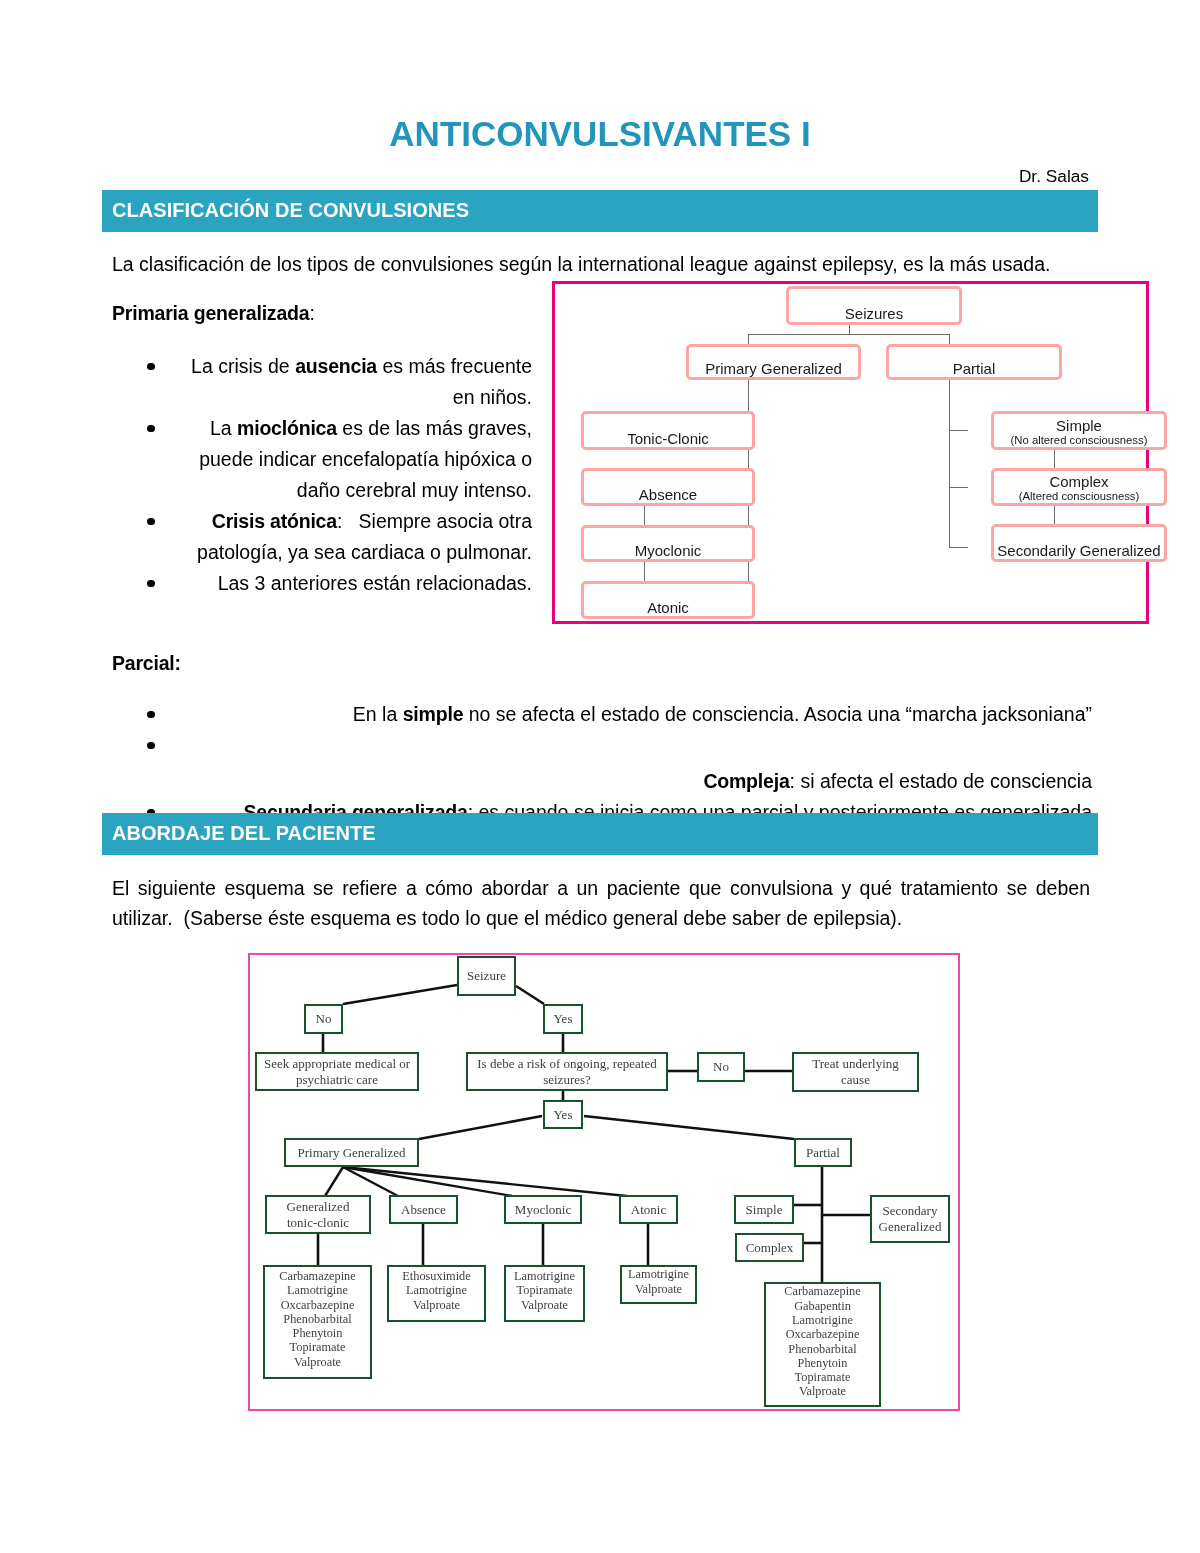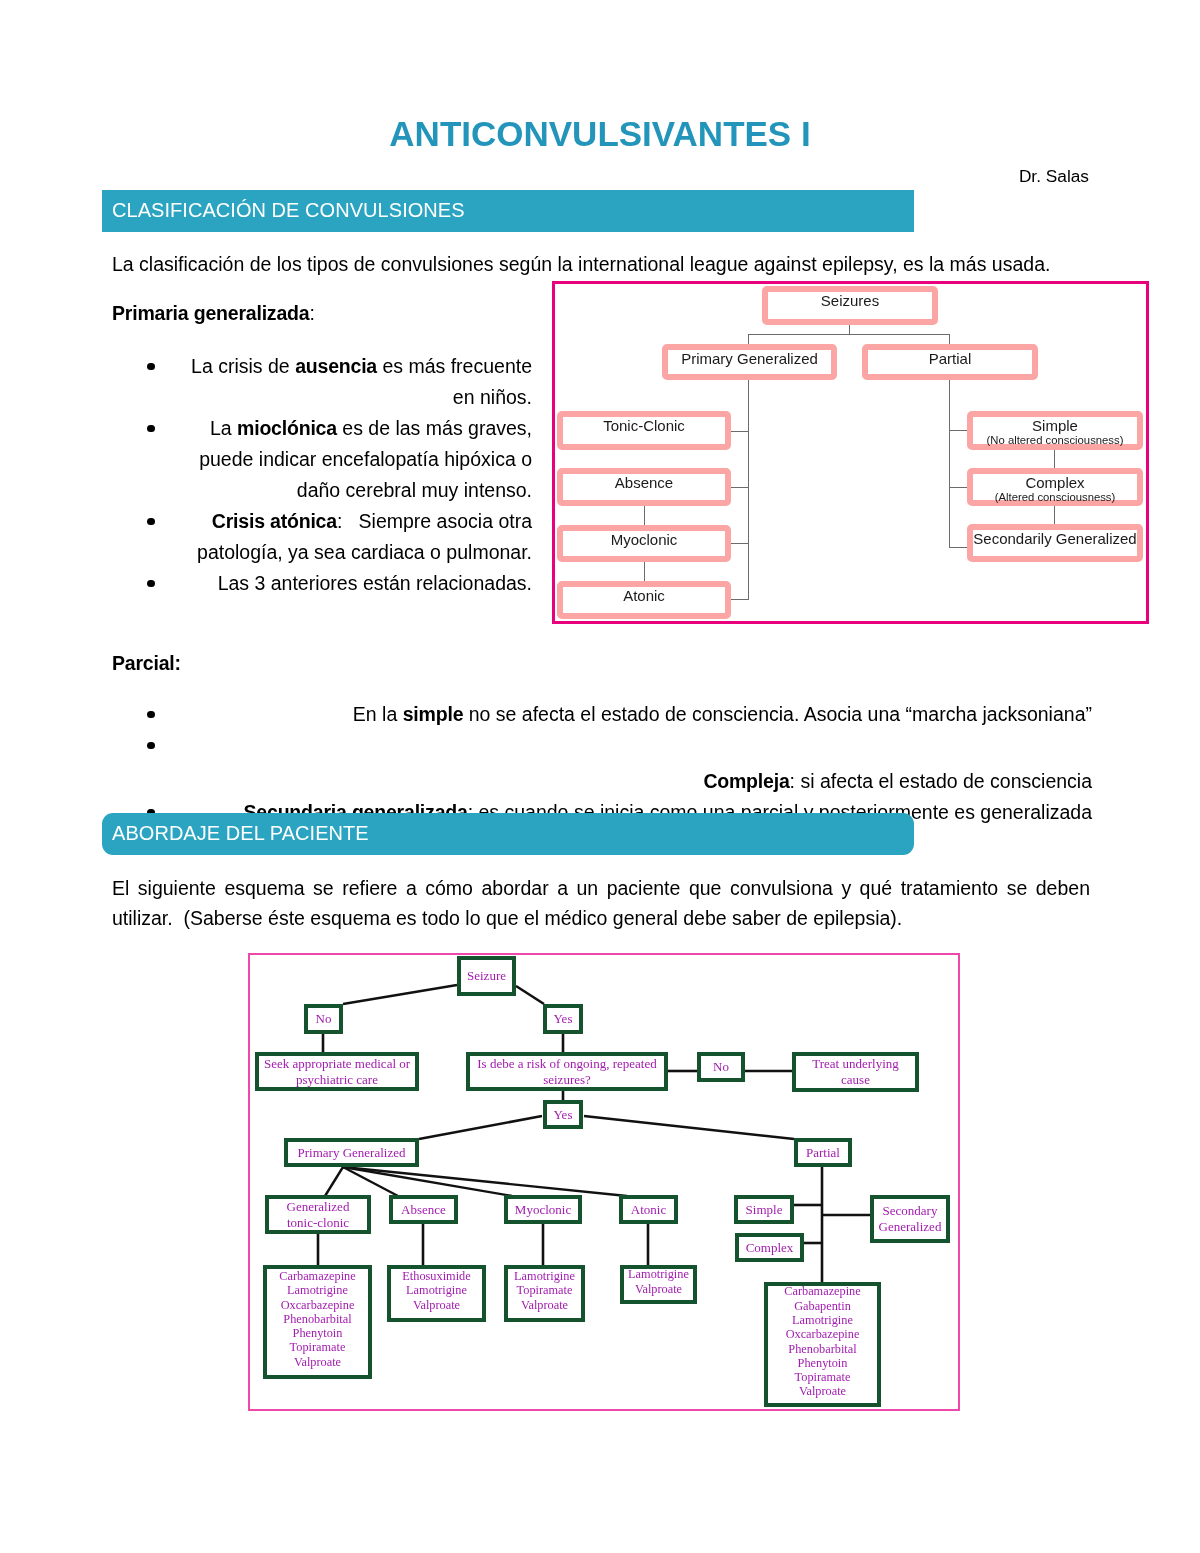--- a/index.html
+++ b/index.html
@@ -4,46 +4,46 @@
 <style>
   *{-webkit-font-smoothing:antialiased;}
   html,body{margin:0;padding:0;background:#fff;}
   body{width:1200px;height:1553px;font-family:"Liberation Sans",sans-serif;color:#000;}
   .page{position:relative;width:1200px;height:1553px;overflow:hidden;background:#fff;}
 
   
   .doc-title{position:absolute;left:0;top:114px;width:1200px;text-align:center;
     font-size:35px;font-weight:bold;color:#2395bb;letter-spacing:0;}
   .author{position:absolute;right:111px;top:166px;font-size:17.3px;color:#000;}
-  .banner{position:absolute;left:102px;width:812px;height:42px;background:#2aa4c1;
-    color:#fff;font-size:20px;font-weight:normal;letter-spacing:0.05px;
+  .banner{position:absolute;left:102px;width:996px;height:42px;background:#2aa4c1;
+    color:#fff;font-size:20px;font-weight:bold;letter-spacing:0.05px;
     display:flex;align-items:center;padding-left:10px;box-sizing:border-box;padding-bottom:2px;}
   .para{position:absolute;font-size:19.5px;line-height:30px;color:#000;}
   .bold{font-weight:bold;letter-spacing:-0.2px;}
   ul.bl{position:absolute;margin:0;padding:0;list-style:none;font-size:19.5px;line-height:31px;text-align:right;}
   ul.bl li{position:relative;padding-left:0;}
   .bullet{position:absolute;width:7.6px;height:7.6px;border-radius:50%;background:#000;}
 
   
   .pinkbox{position:absolute;border:3px solid #e8007d;background:#fff;box-sizing:border-box;}
   .pinkbox2{position:absolute;border:2.5px solid #ef48ab;background:#fff;box-sizing:border-box;}
 
   
   .d1{position:absolute;}
-  .n1{position:absolute;border:6px solid #fca5a5;border-radius:5px;background:#fff;
-      box-sizing:border-box;display:flex;flex-direction:column;align-items:center;justify-content:flex-start;
-      font-family:"Liberation Sans",sans-serif;color:#1a1a1a;}
+  .n1{position:absolute;border:3px solid #fca5a5;border-radius:5px;background:#fff;
+      box-sizing:border-box;display:flex;flex-direction:column;align-items:center;justify-content:flex-end;
+      font-family:"Liberation Sans",sans-serif;color:#1a1a1a;margin-left:24px;}
   .n1 .t{font-size:15px;line-height:17px;white-space:nowrap;}
   .n1 .s{font-size:11.3px;line-height:13px;white-space:nowrap;}
   .ln{position:absolute;background:#6b6b6b;}
 
   
-  .n2{position:absolute;border:4px solid #14532d;background:#fff;box-sizing:border-box;
+  .n2{position:absolute;border:2px solid #14532d;background:#fff;box-sizing:border-box;
       display:flex;flex-direction:column;align-items:center;justify-content:center;
-      font-family:"Liberation Serif",serif;color:#a21caf;font-size:13px;line-height:16px;
+      font-family:"Liberation Serif",serif;color:#404040;font-size:13px;line-height:16px;
       text-align:center;white-space:nowrap;}
   .n2 > span{display:block;text-align:center;}
   .n2.dl{font-size:12.3px;line-height:14.3px;padding-bottom:6px;}
   .n2.dl > div{text-align:center;white-space:nowrap;line-height:inherit;}
 </style>
 </head>
 <body>
 
 <div class="page">
 
@@ -66,21 +66,21 @@
   </ul>
 
   <div class="para" style="left:112px;top:648px;"><span class="bold">Parcial:</span></div>
 
   <ul class="bl" style="left:112px;top:699px;width:980px;">
     <li><span class="bullet" style="left:35px;top:11.5px;"></span><span style="display:inline-block;margin-left:68px;width:912px;"><span>En la </span><span class="bold">simple</span><span> no se afecta el estado de consciencia. Asocia una “marcha jacksoniana”</span></span></li>
     <li><span class="bullet" style="left:35px;top:11.5px;"></span><span style="display:inline-block;margin-left:68px;width:912px;margin-top:36px;"><span class="bold">Compleja</span><span>: si afecta el estado de consciencia</span></span></li>
     <li><span class="bullet" style="left:35px;top:11.5px;"></span><span style="display:inline-block;margin-left:68px;width:912px;"><span class="bold">Secundaria generalizada</span><span>: es cuando se inicia como una parcial y posteriormente es generalizada</span></span></li>
   </ul>
 
-  <div class="banner" style="top:813px;border-radius:11px;">
+  <div class="banner" style="top:813px;">
     <span>ABORDAJE DEL PACIENTE</span>
   </div>
 
   <div class="para" style="left:112px;top:873px;width:978px;text-align:justify;white-space:pre-wrap;">El siguiente esquema se refiere a cómo abordar a un paciente que convulsiona y qué tratamiento se deben utilizar.  (Saberse éste esquema es todo lo que el médico general debe saber de epilepsia).</div>
 
   <div class="pinkbox" style="left:552px;top:281px;width:597px;height:343px;"></div>
   <div class="d1">
     <div class="ln" style="left:849px;top:325px;width:1.4px;height:10px;"></div>
     <div class="ln" style="left:748px;top:334px;width:202px;height:1px;"></div>
     <div class="ln" style="left:748px;top:334px;width:1px;height:11px;"></div>

